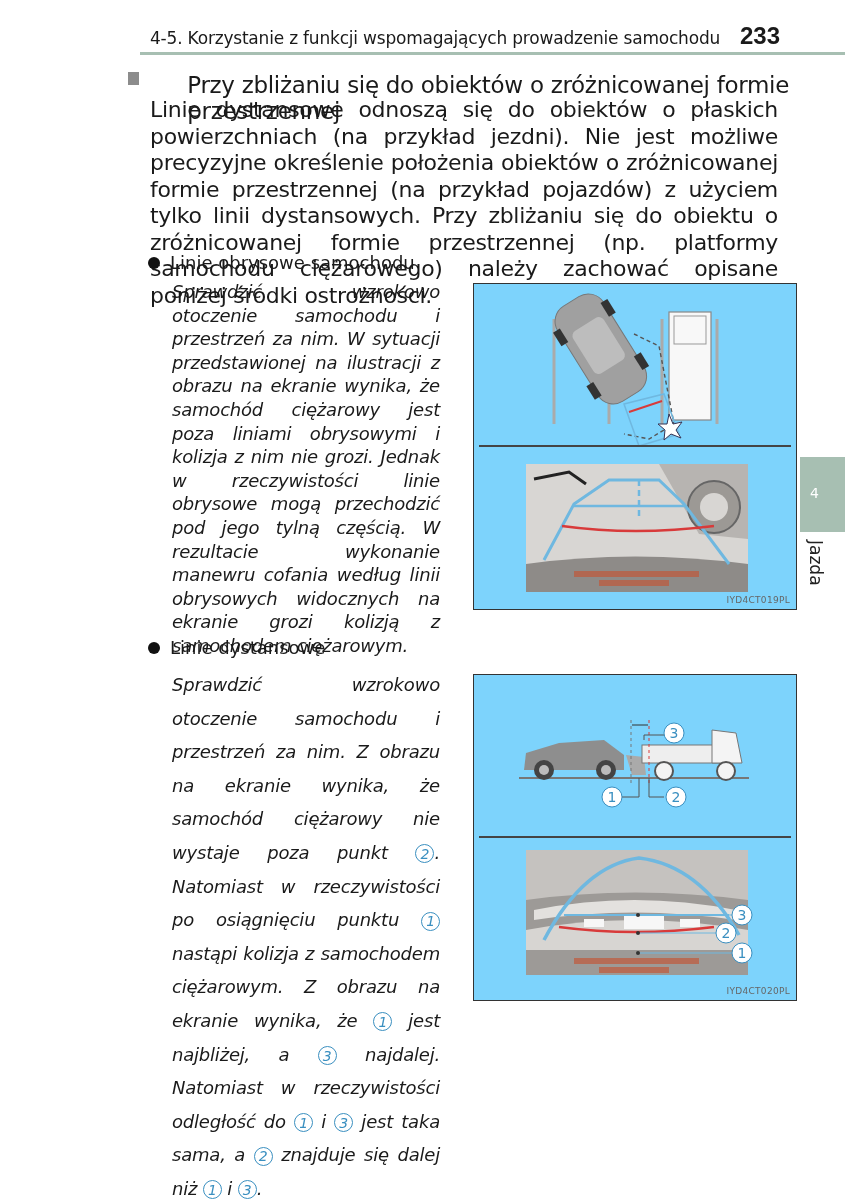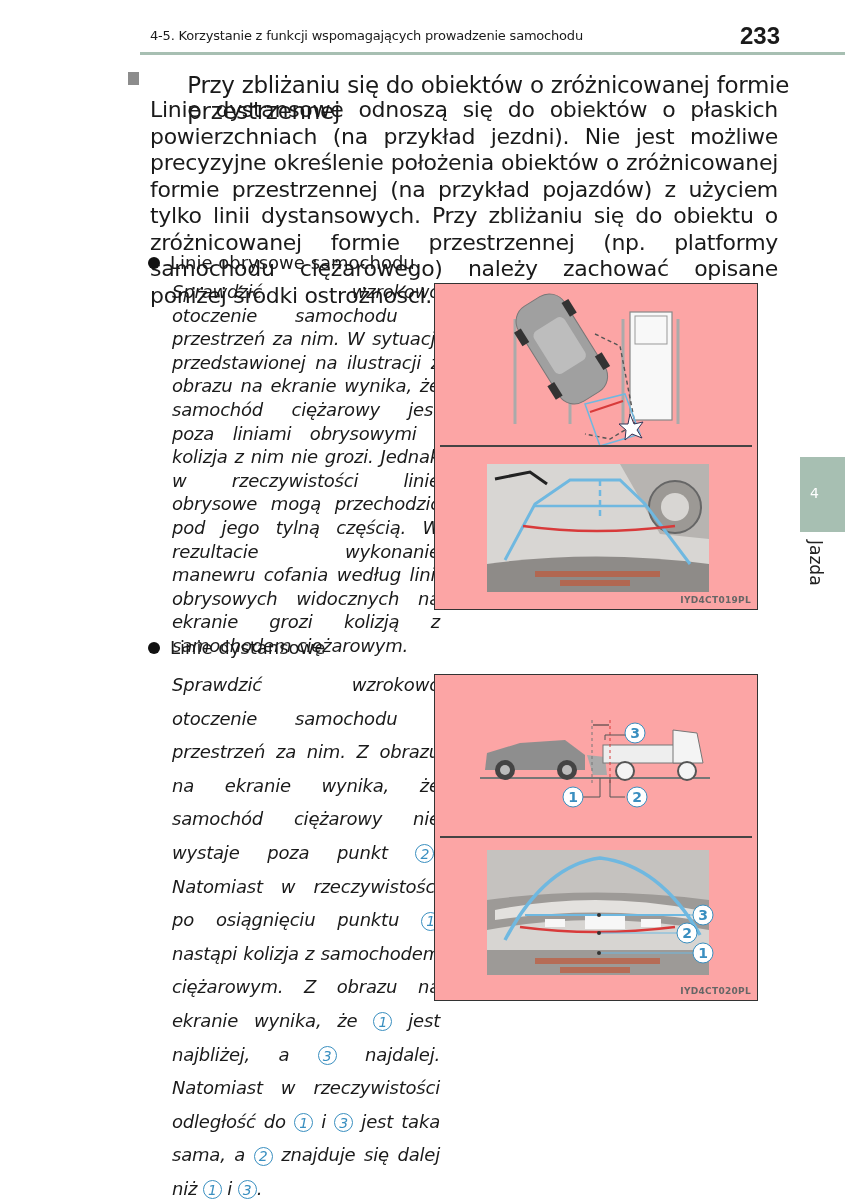--- a/index.html
+++ b/index.html
@@ -5,21 +5,21 @@
   html, body { margin: 0; padding: 0; }
   body {
     width: 845px; height: 1200px; position: relative; overflow: hidden;
     background: #ffffff; color: #1a1a1a;
     font-family: "DejaVu Sans", "Liberation Sans", sans-serif;
   }
   .header {
     position: absolute; left: 0; top: 0; width: 845px; height: 52px;
   }
   .header-title {
-    position: absolute; left: 150px; top: 28px; font-size: 13px; letter-spacing: -0.2px;
+    position: absolute; left: 150px; top: 28px; font-size: 17px; letter-spacing: -0.2px;
   }
   .page-number {
     position: absolute; left: 740px; top: 22px; font-size: 24px; font-weight: bold;
     font-family: "Liberation Sans", sans-serif;
   }
   .header-rule {
     position: absolute; left: 140px; top: 52px; width: 705px; height: 3px; background: #a7bfb2;
   }
   .section-heading {
     position: absolute; left: 128px; top: 72px; font-size: 23px; display: flex; align-items: flex-start;
@@ -41,21 +41,21 @@
     font-style: italic;
   }
   .col1 { top: 280px; line-height: 23.6px; }
   .col2 { top: 668px; line-height: 33.6px; }
   .circ {
     display: inline-flex; align-items: center; justify-content: center;
     width: 19px; height: 19px; border: 1.5px solid #3a8fc0; border-radius: 50%;
     color: #3a8fc0; font-size: 14px; line-height: 1; vertical-align: middle; box-sizing: border-box;
   }
   .figure {
-    position: absolute; left: 434px; width: 322px; border: 1.5px solid #333; background: #fca5a5; font-weight: bold;
+    position: absolute; left: 473px; width: 322px; border: 1.5px solid #333; background: #7dd3fc;
   }
   .fig1 { top: 283px; height: 325px; }
   .fig2 { top: 674px; height: 325px; }
   .fig-id {
     position: absolute; right: 6px; bottom: 4px; font-size: 9px; color: #666; letter-spacing: 0.3px;
   }
   .side-tab {
     position: absolute; left: 800px; top: 457px; width: 45px; height: 75px; background: #a7bfb2;
   }
   .side-tab-num { position: absolute; left: 10px; top: 28px; color: #fff; font-size: 14px; }

